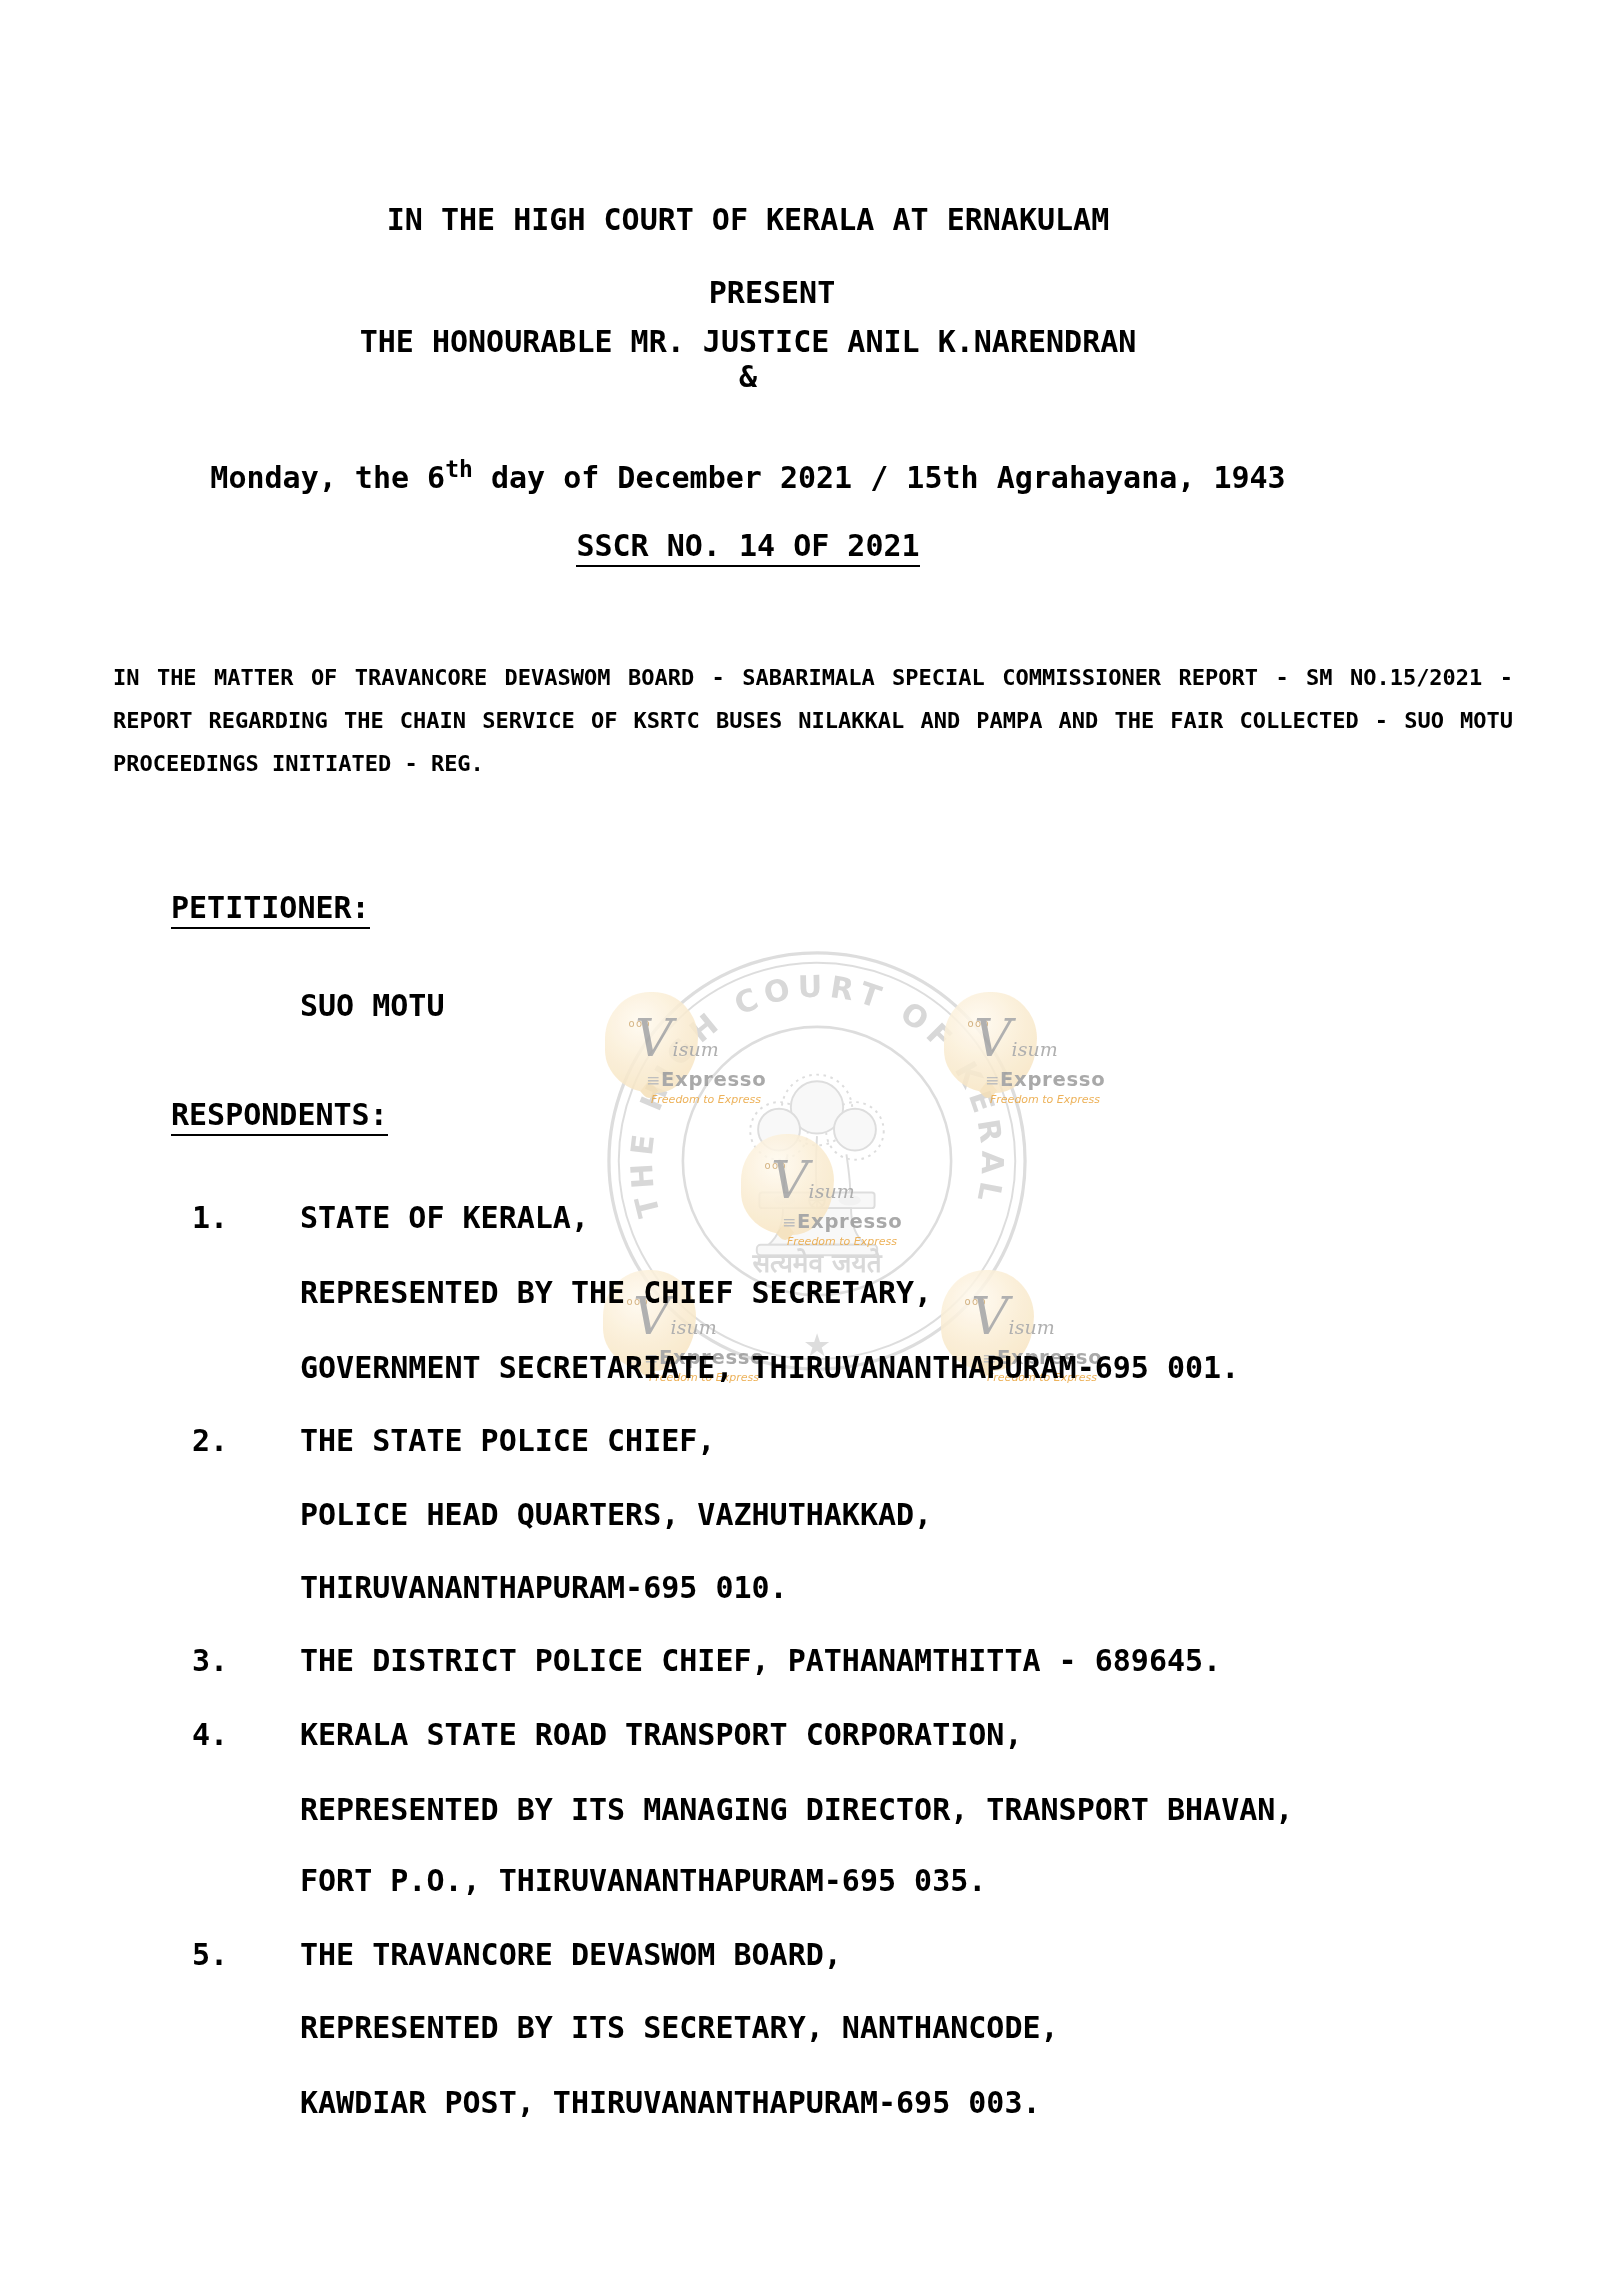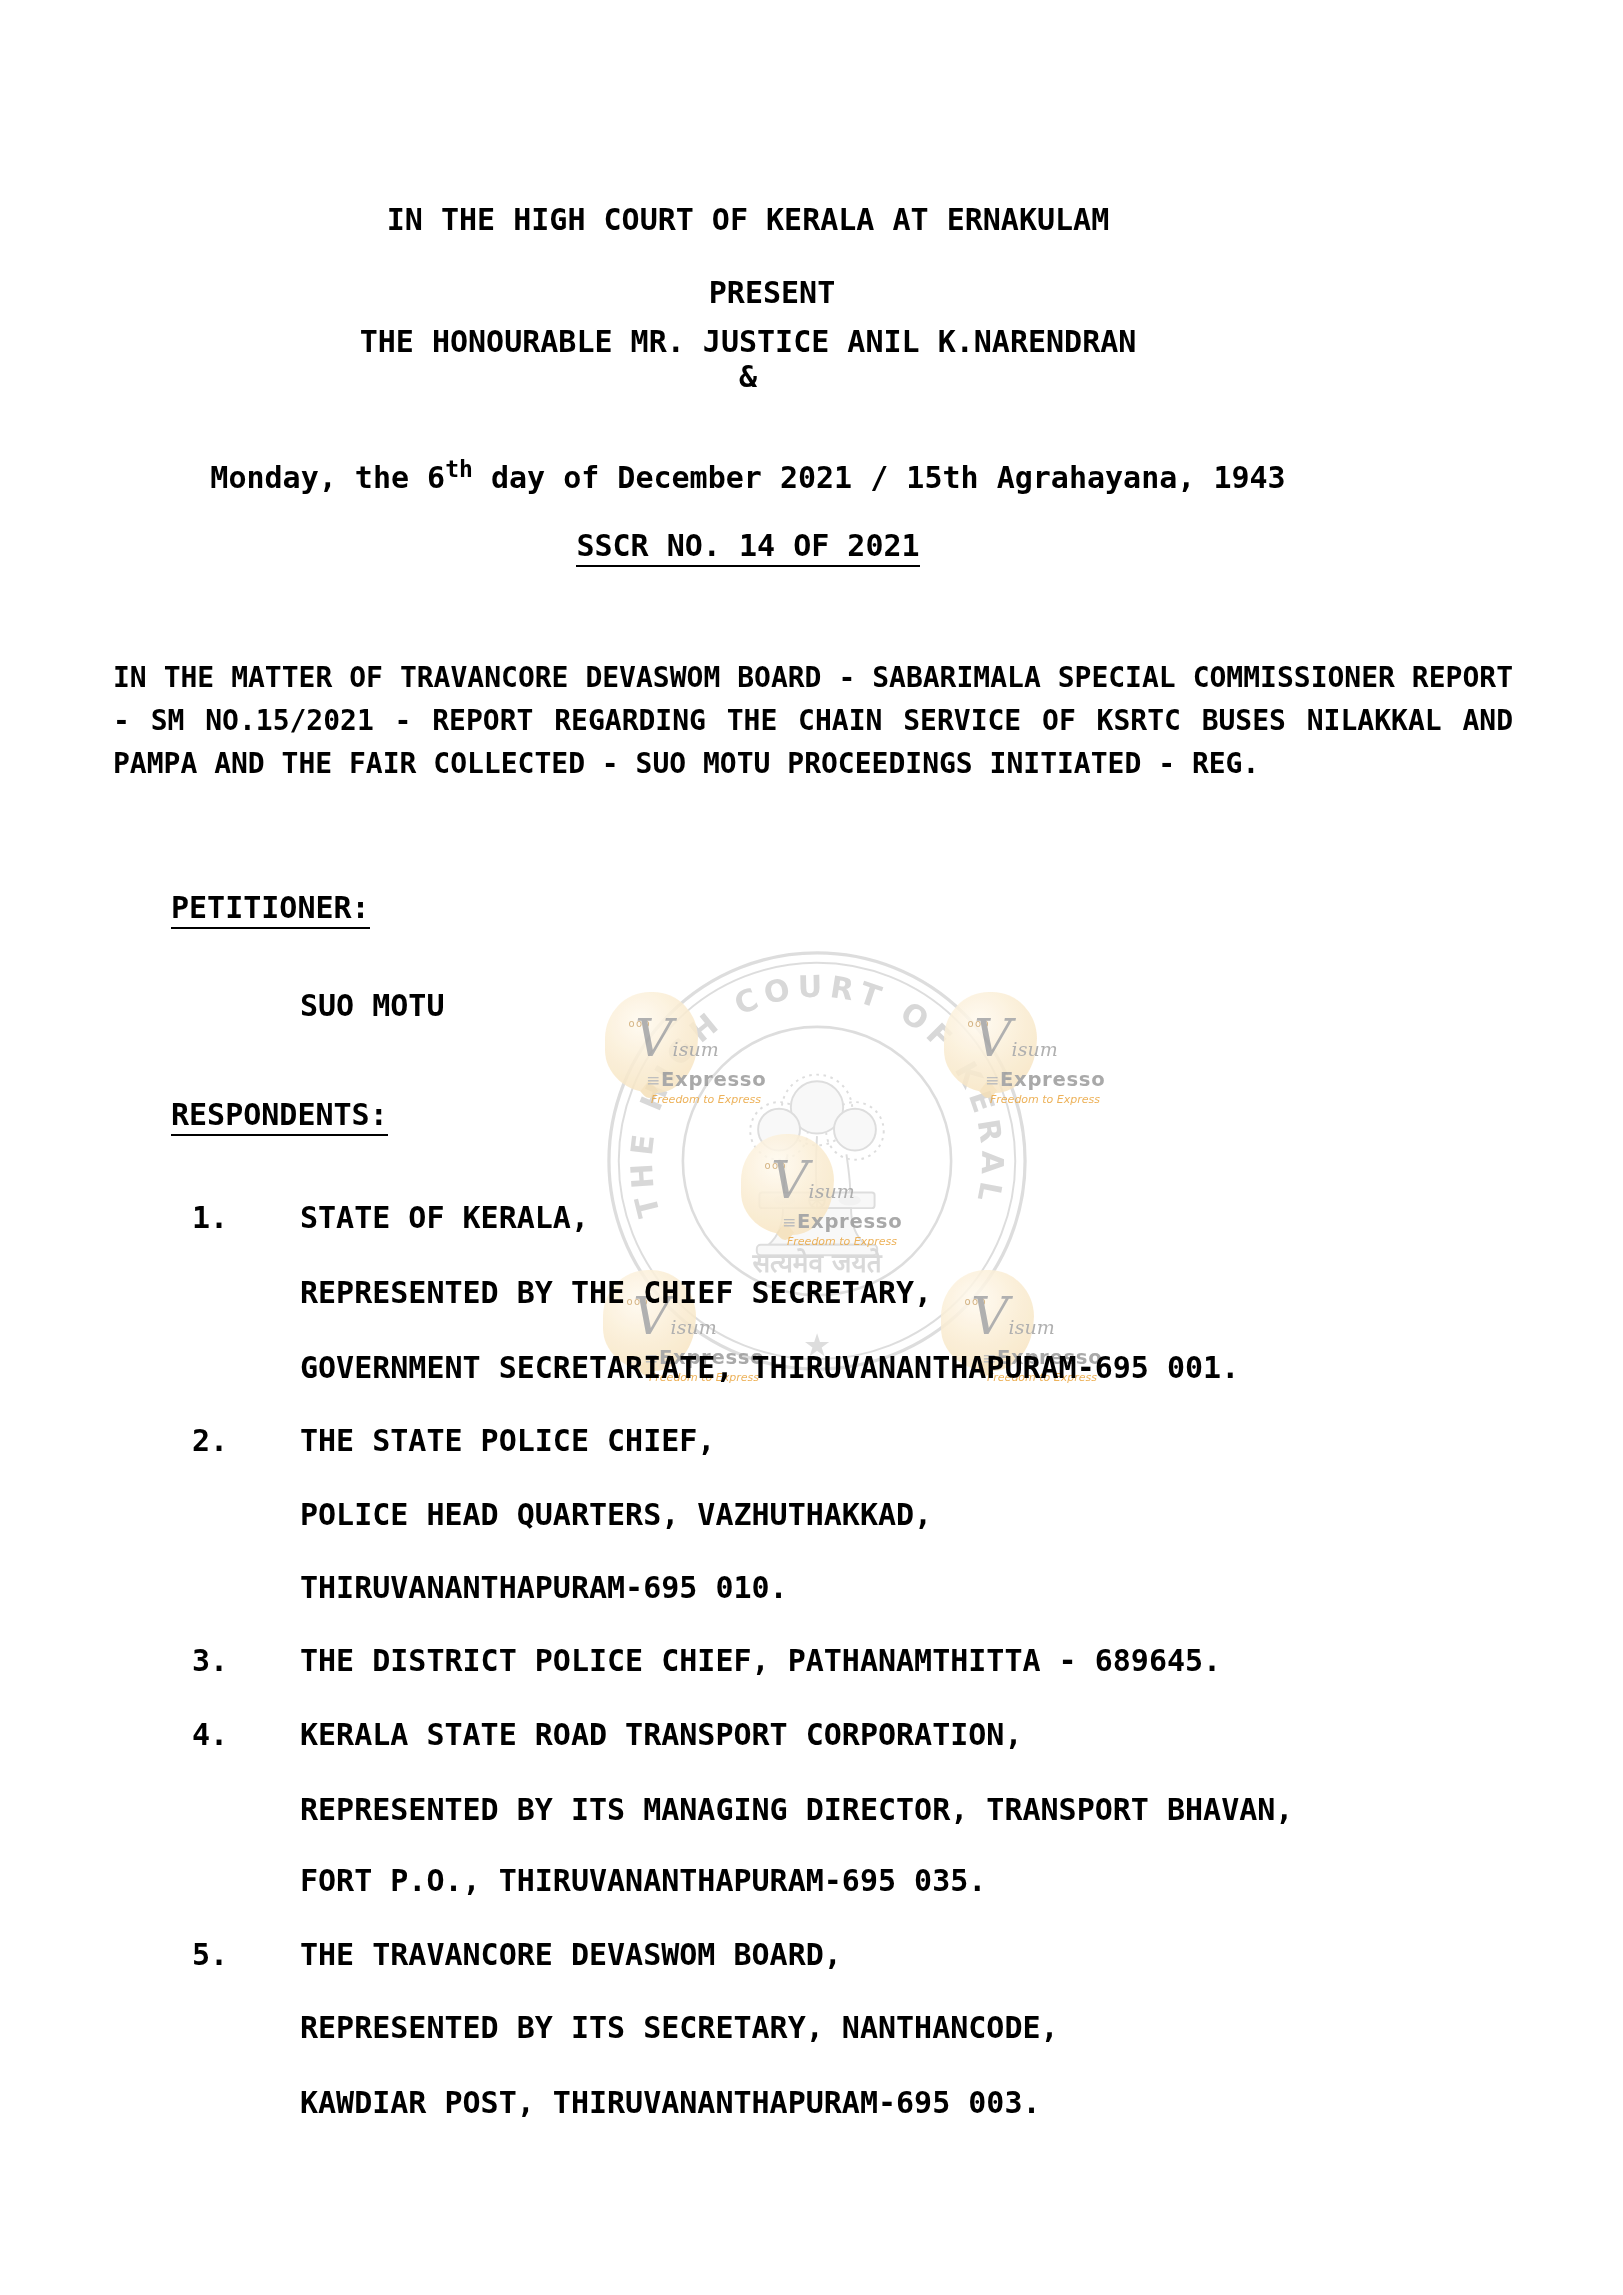--- a/index.html
+++ b/index.html
@@ -8,21 +8,21 @@
     font-family:"DejaVu Sans Mono","Liberation Mono",monospace;
     font-weight:bold; color:#000; overflow:hidden;
   }
   .ln { position:absolute; font-size:30px; line-height:1; white-space:pre; }
   .ctr { left:0; width:1496px; text-align:center; }
   .u { border-bottom:2.6px solid #000; padding-bottom:3.9px; }
   .uin { display:inline-block; border-bottom:2.6px solid #000; padding-bottom:3.9px; }
   .sup { font-size:23px; vertical-align:super; letter-spacing:0; }
   #subject {
     position:absolute; left:113px; top:656px; width:1400px;
-    font-size:28px; line-height:43px; text-align:justify;
+    font-size:22px; line-height:43px; text-align:justify;
   }
   
   .seal { position:absolute; left:588px; top:932px; width:458px; height:458px; opacity:0.33; }
   .seal svg { width:458px; height:458px; }
   .balloon { position:absolute; width:183px; height:131px; opacity:0.85; }
   .bulb {
     position:absolute; left:0; top:0; width:93px; height:101px;
     background: radial-gradient(circle at 38% 30%, #fffaf0 0%, #fbeed5 42%, #f5e0b8 100%);
     border-radius: 50% 50% 46% 54% / 48% 48% 56% 44%;
   }

